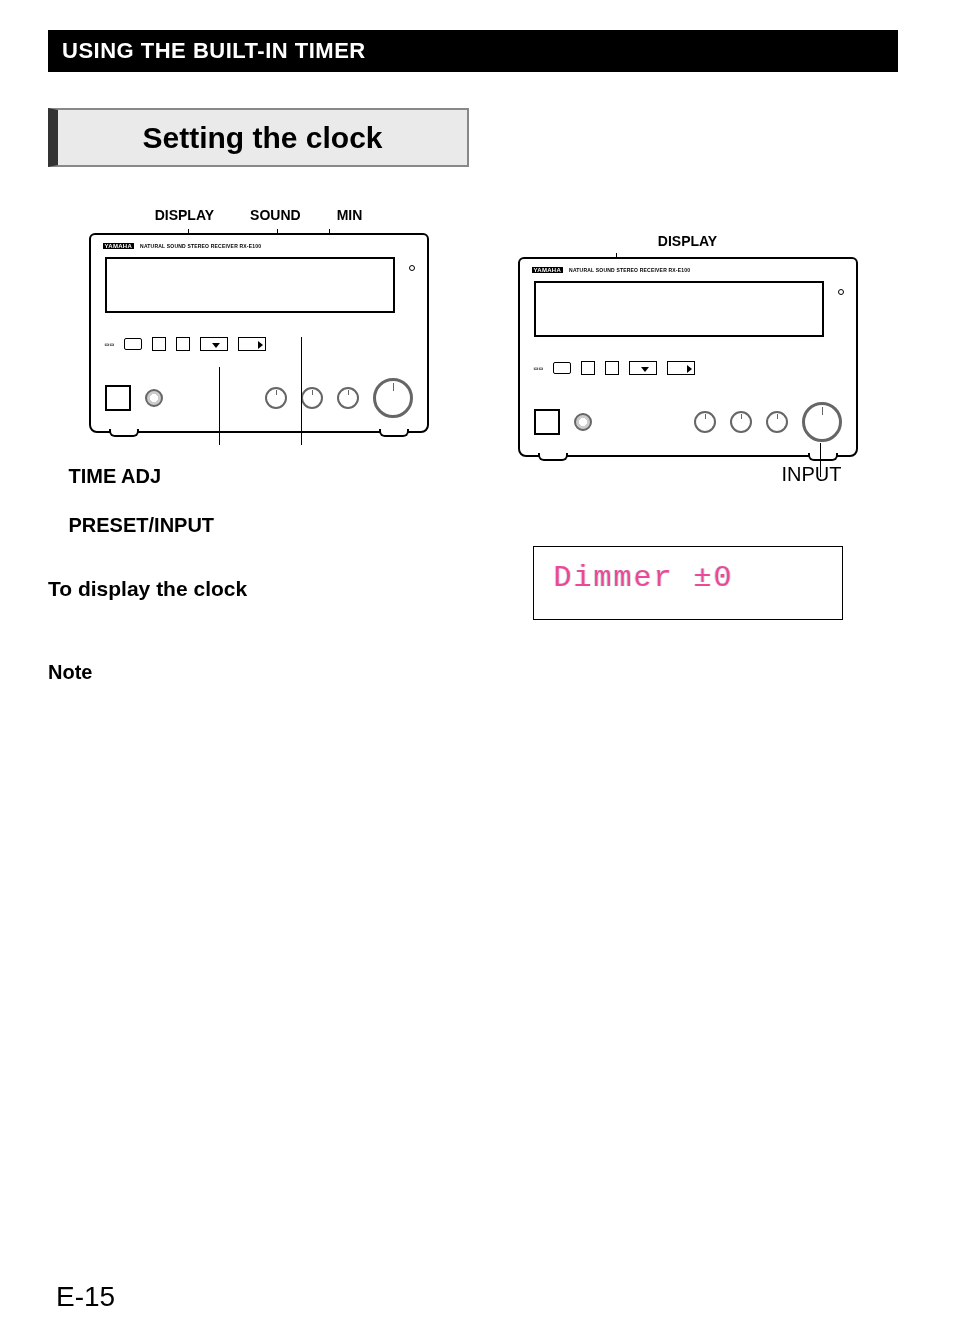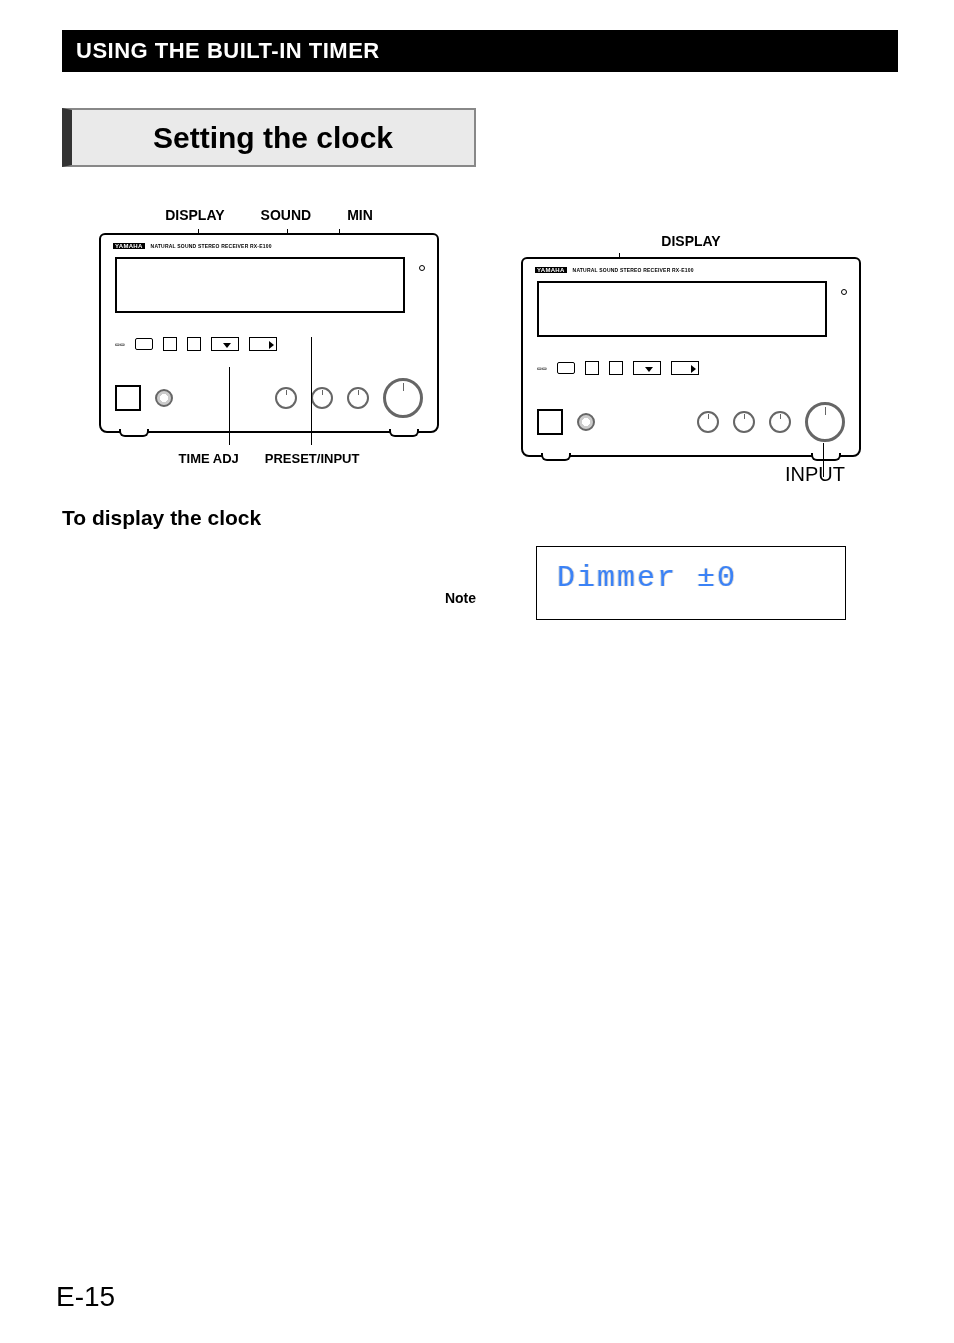--- a/index.html
+++ b/index.html
@@ -1,17 +1,17 @@
 <!DOCTYPE html>
 <html><head>
 <meta charset="utf-8">
 <style>
   * { box-sizing: border-box; margin: 0; padding: 0; }
   html, body { width: 954px; height: 1343px; background: #fff; font-family: Arial, Helvetica, sans-serif; color: #000; }
-  .page { position: relative; width: 954px; height: 1343px; padding: 30px 56px 40px 62px; border-radius: 10px; }
+  .page { position: relative; width: 954px; height: 1343px; padding: 30px 56px 40px 48px; border-radius: 10px; }
 
   .black-bar { background: #000; color: #fff; padding: 8px 14px; font-weight: 900; font-size: 22px; letter-spacing: 0.5px; }
 
   .two-col { display: flex; gap: 8px; margin-top: 36px; }
   .col { flex: 1; }
 
   .section-box { border: 2px solid #888; background: #eaeaea; text-align: center; padding: 10px 12px; font-weight: 900; font-size: 30px; line-height: 1.18; border-left-width: 10px; border-left-color: #333; }
 
   
   .dev-wrap { position: relative; margin: 40px auto 10px auto; width: 380px; }
@@ -33,31 +33,31 @@
   .dev-knob-lg::after{content:'';position:absolute;left:50%;top:2px;width:1px;height:8px;background:#666;}
   .dev-bottom { position:absolute; left:14px; right:14px; bottom:18px; height:30px; display:flex; align-items:center; gap:14px;}
   .dev-sq { width:26px; height:26px; border:2px solid #000; }
   .dev-circ { width:18px; height:18px; border:2px solid #666; border-radius:50%; background:radial-gradient(circle at center,#fff 40%, #ccc 41%);}
   .dev-foot { position:absolute; bottom:-6px; width:30px; height:8px; border:2px solid #000; border-top:none; border-radius:0 0 6px 6px; background:#fff;}
   .dev-foot.l{ left:18px;} .dev-foot.r{ right:18px;}
 
   
   .leader { position:absolute; background:#000; width:1px; }
 
-  .labels-bottom { display:flex; justify-content:center; gap:26px; font-weight:700; font-size:13px; margin-top:18px; }
+  .labels-bottom { display:flex; justify-content:center; gap:26px; font-weight:700; font-size:20px; margin-top:32px;flex-direction:column; }
   .label-below-right { text-align:right; font-weight:400; font-size:20px; margin-top:6px; margin-right:36px;}
 
   
   .single-label { text-align:center; font-weight:700; font-size:14px; margin-top:60px; margin-bottom:8px;}
 
   
-  .lcd { width: 310px; margin: 60px auto 0 auto; border:1px solid #000; padding: 14px 20px 24px 20px; font-family: "Courier New", monospace; font-size: 30px; letter-spacing: 2px; color:#3b82f6; font-weight:400; text-shadow: 1px 0 #ddd, -1px 0 #ddd; }
+  .lcd { width: 310px; margin: 60px auto 0 auto; border:1px solid #000; padding: 14px 20px 24px 20px; font-family: "Courier New", monospace; font-size: 30px; letter-spacing: 2px; color:#ec4899; font-weight:400; text-shadow: 1px 0 #ddd, -1px 0 #ddd; }
 
   .sub-h { font-weight:700; font-size:21px; margin-top:40px; }
-  .note { font-weight:700; font-size:14px; margin-top:60px;text-align:right; }
+  .note { font-weight:700; font-size:20px; margin-top:60px; }
 
   .page-num { position:absolute; left:56px; bottom:30px; font-size:28px; font-weight:400; }
 
   
   .brand { font-size:6px; font-weight:900; background:#000; color:#fff; padding:0 2px;}
   .brand-txt { font-size:5px; font-weight:700; letter-spacing:0.2px;}
 </style>
 </head>
 <body>
 

